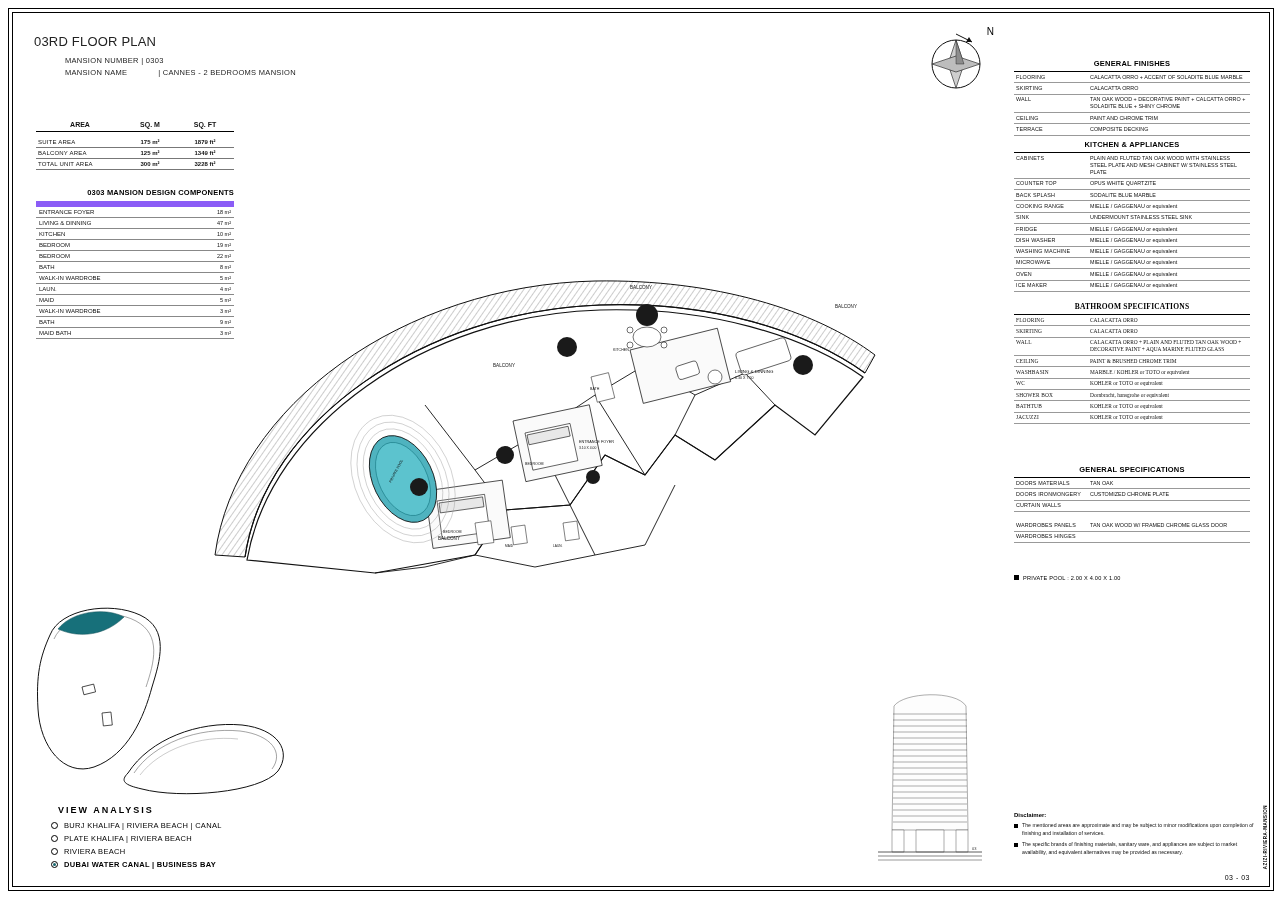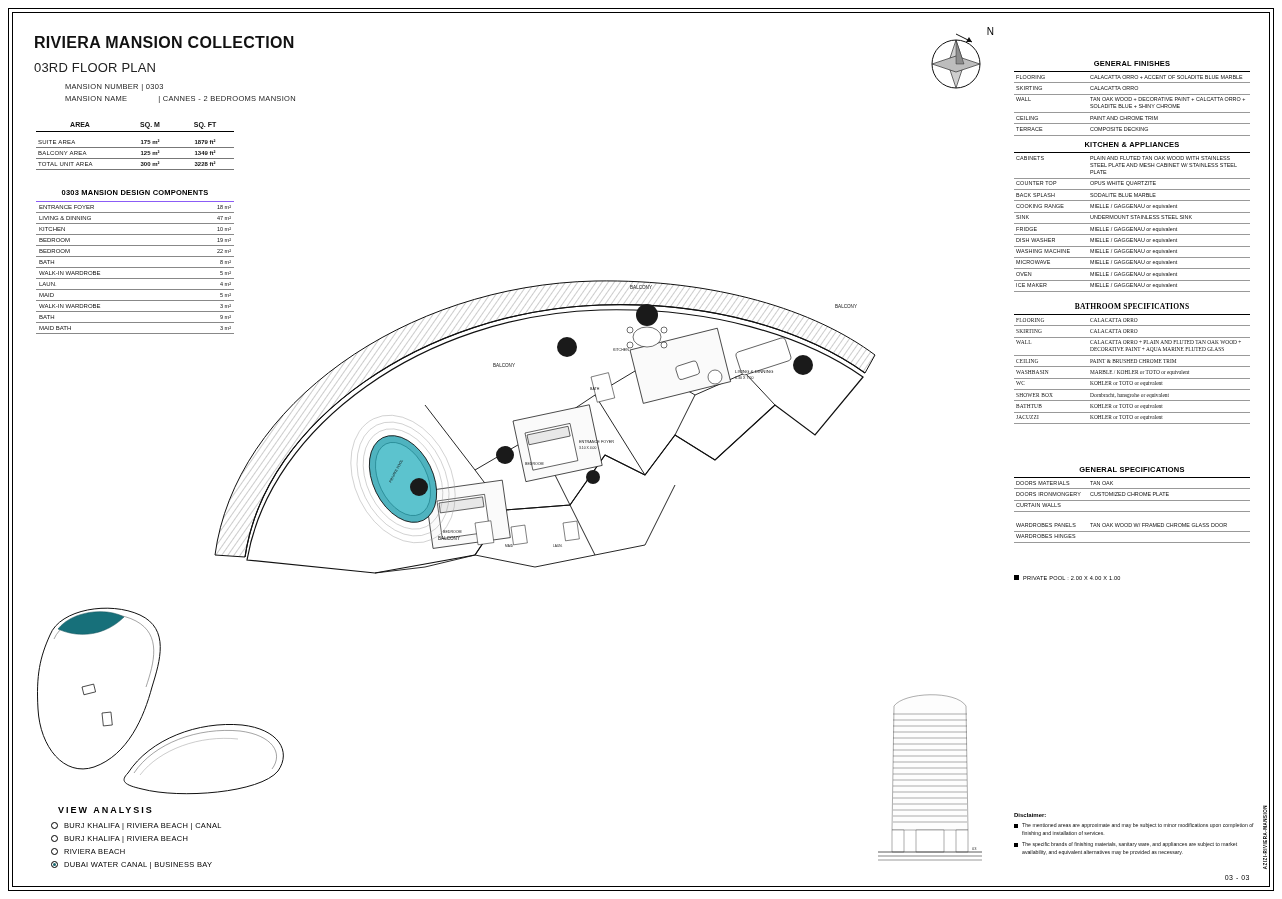--- a/index.html
+++ b/index.html
@@ -45,22 +45,22 @@
   #area-table td {
     padding:2px 2px; border-bottom:0.6px solid #777; color:#111;
   }
   #area-table td.lbl { text-align:left; font-size:6px; letter-spacing:0.2px; }
   #area-table td.m { text-align:center; font-size:6px; font-weight:bold; width:52px;}
   #area-table td.f { text-align:center; font-size:6px; font-weight:bold; width:58px;}
 
   
   #comp-table { position:absolute; left:36px; top:185px; width:198px; }
   #comp-table .ct-title {
-    font-size:7.5px; font-weight:bold; text-align:center; padding:3px 0 4px;
-    border-bottom:1px solid #8b5cf6; letter-spacing:0.2px;
+    font-size:7.5px; font-weight:bold; text-align:right; padding:3px 0 4px;
+    border-bottom:6px solid #8b5cf6; letter-spacing:0.2px;
   }
   #comp-table table { border-collapse:collapse; width:100%; }
   #comp-table td { padding:2px 3px; border-bottom:0.6px solid #888; font-size:6px; color:#111;}
   #comp-table td.v { text-align:right; width:40px; font-size:5.5px;}
 
   
   #compass { position:absolute; left:928px; top:30px; width:62px; height:62px; }
   #compass .n-label { position:absolute; right:-4px; top:-4px; font-size:10px; }
 
   
@@ -105,21 +105,21 @@
   }
   .va-row { font-size:7.5px; letter-spacing:0.3px; margin-bottom:4px; display:flex; align-items:center;padding-left:17px;}
   .va-dot {
     width:7px;height:7px;border:1px solid #000;border-radius:50%;
     margin-right:6px; flex:none; position:relative;
   }
   .va-dot.filled::after{
     content:""; position:absolute; left:1px; top:1px; width:3px; height:3px;
     background:#16666e; border-radius:50%;
   }
-  .va-row.bold { font-weight:normal; }
+  .va-row.bold { font-weight:bold; }
 
   
   #disclaimer { position:absolute; left:1014px; top:812px; width:248px; }
   #disclaimer .d-title { font-size:6px; font-weight:bold; margin-bottom:4px; }
   .d-item { display:flex; font-size:5.2px; line-height:1.45; margin-bottom:4px; color:#111;}
   .d-item .bullet { width:4px;height:4px;background:#000;margin:2px 4px 0 0; flex:none;}
 
   #page-no {
     position:absolute; right:32px; bottom:18px; font-size:7px; letter-spacing:0.5px;
   }
@@ -130,21 +130,20 @@
   }
 </style>
 </head>
 <body>
 
 <div id="sheet">
   <div class="border-outer"></div>
   <div class="border-inner"></div>
 
   <div id="title-block">
-    <div id="main-title">RIVIERA MANSION COLLECTION</div>
     <div id="sub-title">03RD FLOOR PLAN</div>
     <div class="meta-row">MANSION NUMBER | 0303</div>
     <div class="meta-row">
       <span class="meta-label">MANSION NAME</span>
       <span style="display:inline-block;width:26px"></span>
       <span class="meta-val">| CANNES - 2 BEDROOMS MANSION</span>
     </div>
   </div>
 
   <div id="area-table">
@@ -559,21 +558,21 @@
   </div>
 
   <div id="view-analysis">
     <div class="va-title">VIEW ANALYSIS</div>
     <div class="va-row">
       <span class="va-dot"></span>
       <span>BURJ KHALIFA | RIVIERA BEACH | CANAL</span>
     </div>
     <div class="va-row">
       <span class="va-dot"></span>
-      <span>BURJ KHALIFA | RIVIERA BEACH</span>
+      <span>PLATE KHALIFA | RIVIERA BEACH</span>
     </div>
     <div class="va-row">
       <span class="va-dot"></span>
       <span>RIVIERA BEACH</span>
     </div>
     <div class="va-row bold">
       <span class="va-dot filled"></span>
       <span>DUBAI WATER CANAL | BUSINESS BAY</span>
     </div>
   </div>

